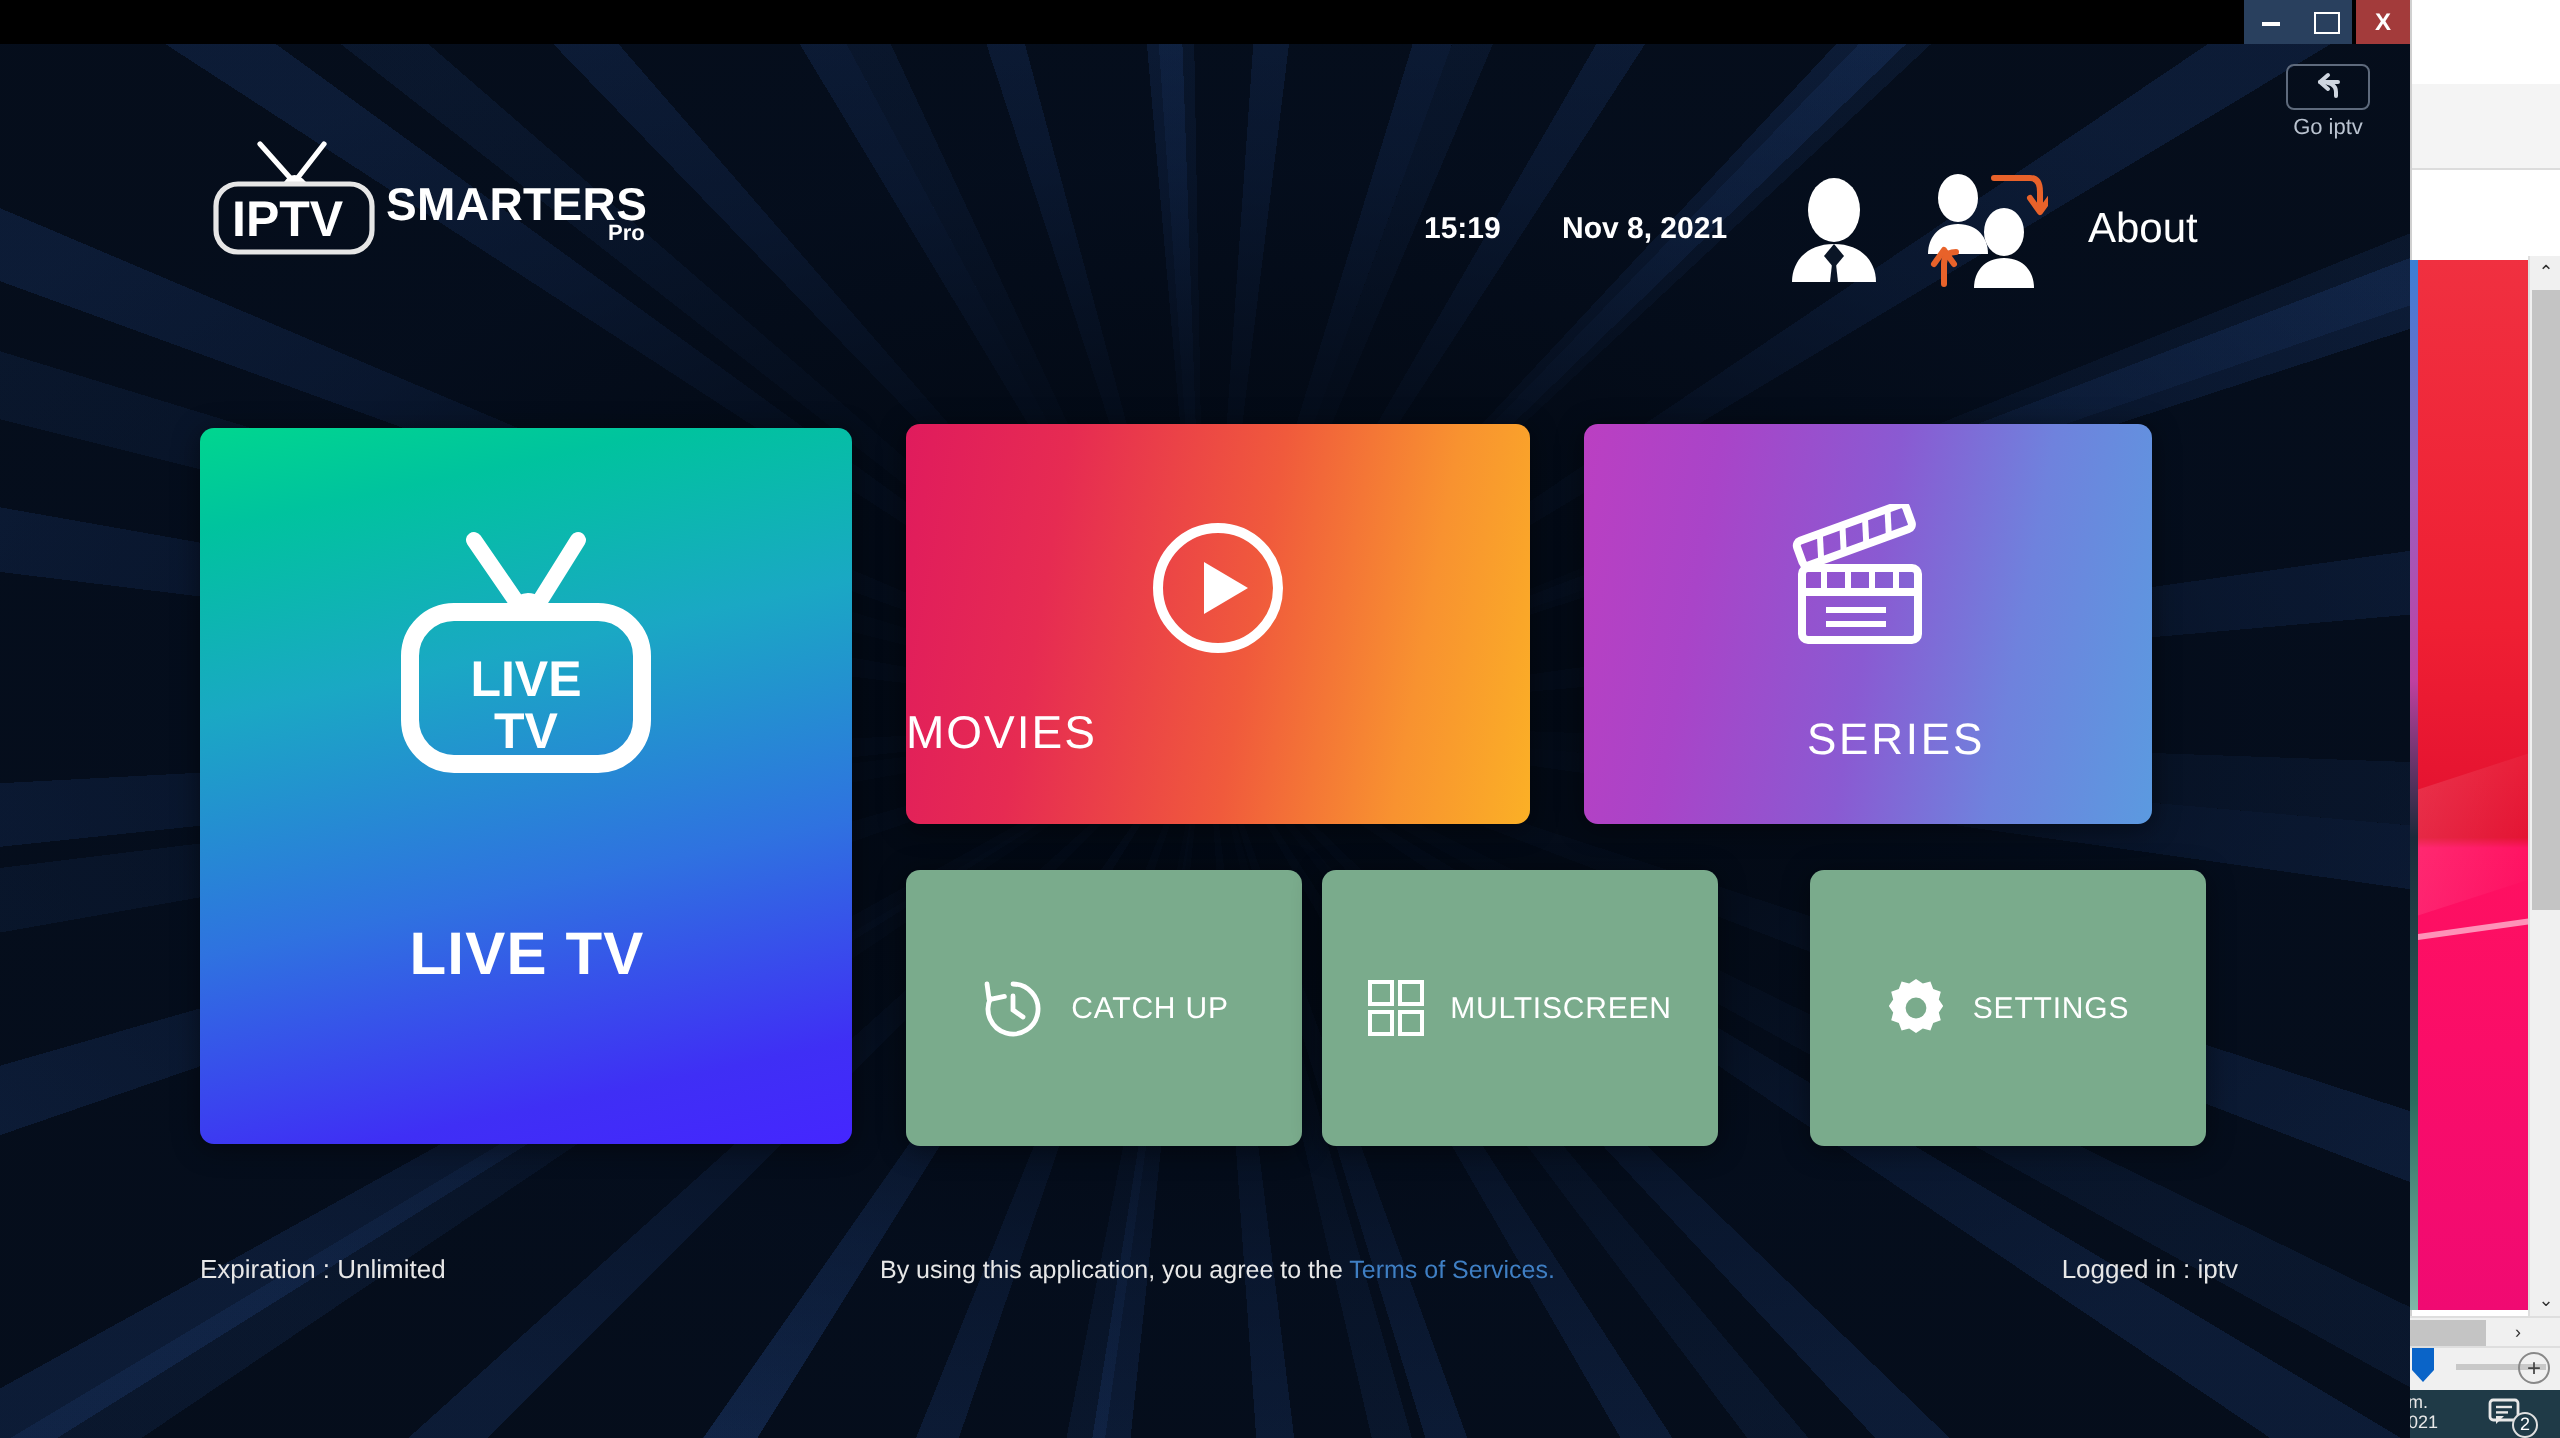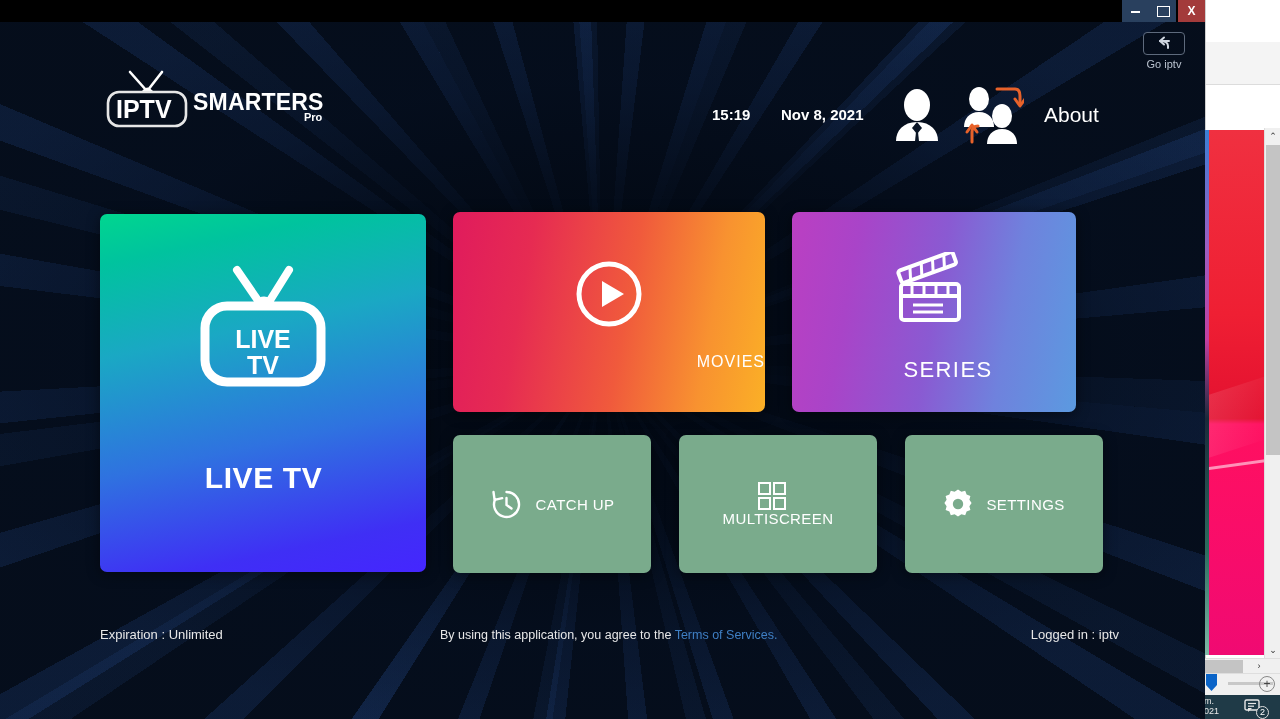--- a/index.html
+++ b/index.html
@@ -264,35 +264,35 @@
     left:792px; top:212px; width:284px; height:200px;
     background:linear-gradient(100deg,#bb3fc2 0%,#a944c8 22%,#8a5ad2 50%,
                #6f82dd 74%, #5b9ae0 100%);
   }
   .tile-sm {
     height:138px; border-radius:7px;
     background:#7aab8c;
     display:flex; align-items:center; justify-content:center;
   }
   .tile-catchup     { left:453px; top:435px; width:198px; }
-  .tile-multiscreen { left:679px; top:435px; width:198px;flex-direction:column; }
+  .tile-multiscreen { left:661px; top:435px; width:198px; }
   .tile-settings    { left:905px; top:435px; width:198px; }
 
   .tile-sm .icon { margin-right:13px; display:flex; }
   .tile-sm .lbl  { color:#ffffff; font-size:15px; letter-spacing:.4px; }
 
   .livetv-icon { position:absolute; left:50%; top:48px; transform:translateX(-50%); }
   .livetv-lbl {
     position:absolute; left:0; top:247px; width:327px; text-align:center;
     color:#ffffff; font-size:30px; font-weight:bold; letter-spacing:.6px;
   }
   .movies-icon { position:absolute; left:50%; top:47px; transform:translateX(-50%); }
   .movies-lbl {
-    position:absolute; left:0; top:141px; width:312px; text-align:right;
-    color:#ffffff; font-size:16px; letter-spacing:1px;
+    position:absolute; left:0; top:141px; width:312px; text-align:left;
+    color:#ffffff; font-size:23px; letter-spacing:1px;
   }
   .series-icon { position:absolute; left:50%; top:40px; transform:translateX(-50%); }
   .series-lbl {
     position:absolute; left:0; top:145px; width:312px; text-align:center;
     color:#ffffff; font-size:22px; letter-spacing:1.4px;
   }
 
   
   .foot-left {
     position:absolute; left:100px; top:627px;

